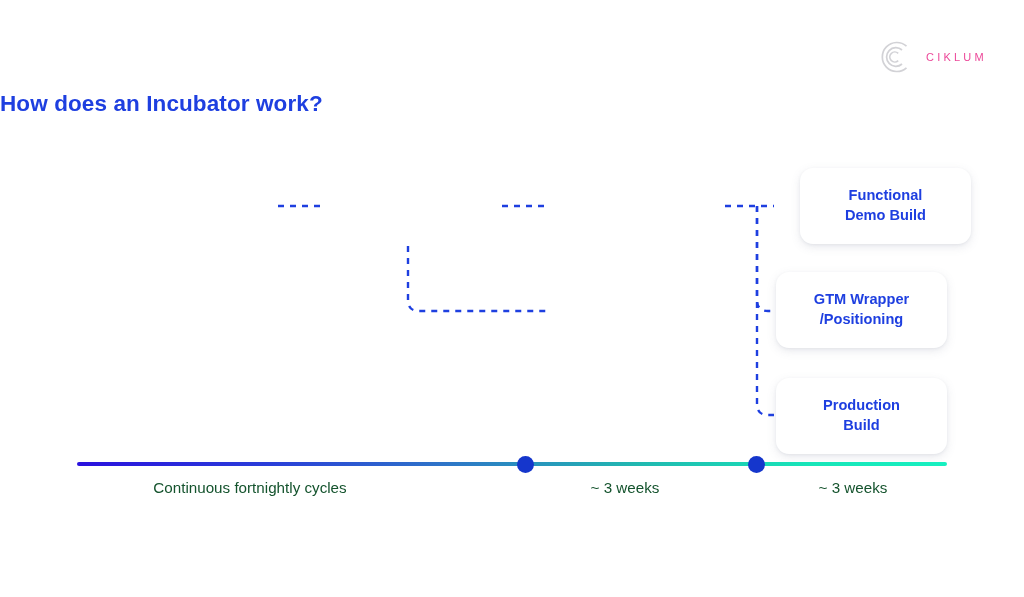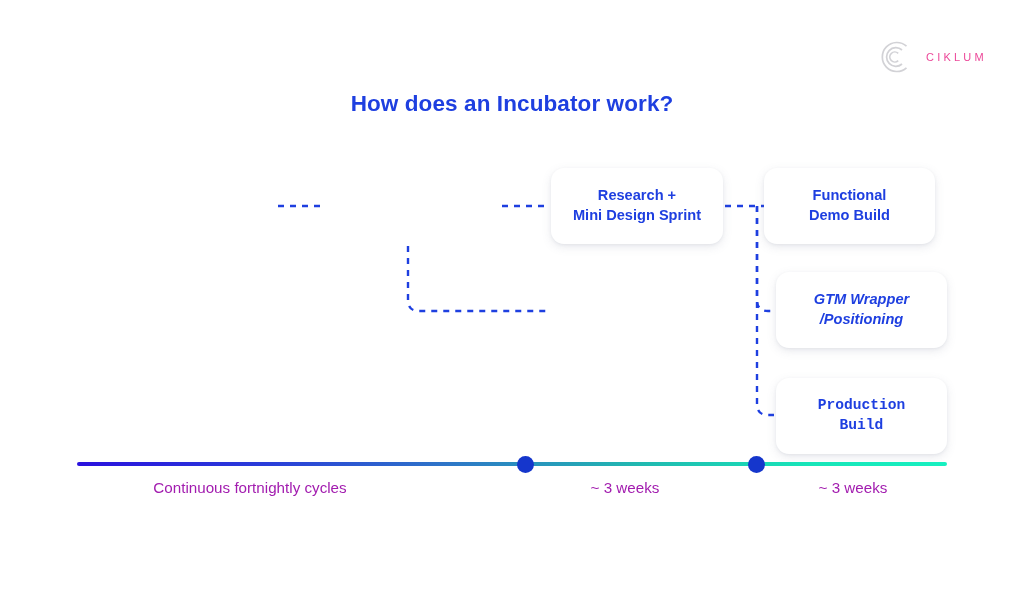--- a/index.html
+++ b/index.html
@@ -35,21 +35,20 @@
     color: #ec4899;
     font-weight: 400;
   }
 
   
   #title {
     position: absolute;
     left: 0;
     top: 91px;
     width: 1024px;
-    text-align: center;
     font-size: 22.5px;
     font-weight: 700;
     color: #1E3FE0;
     letter-spacing: 0.1px;
   }
 
   
   #connectors {
     position: absolute;
     left: 0; top: 0;
@@ -72,24 +71,24 @@
     font-size: 14.6px;
     line-height: 1.35;
     padding: 6px 10px;
     box-sizing: border-box;
     white-space: pre-line;
   }
 
   #card-ideation    { left: 80px;  top: 168px; width: 196px; height: 76px; }
   #card-triage      { left: 327px; top: 168px; width: 173px; height: 76px; }
   #card-research    { left: 551px; top: 168px; width: 172px; height: 76px; }
-  #card-functional  { left: 764px; top: 168px; width: 171px; height: 76px; }
+  #card-functional  { left: 800px; top: 168px; width: 171px; height: 76px; }
   #card-deprio      { left: 551px; top: 272px; width: 172px; height: 76px; }
-  #card-gtm         { left: 776px; top: 272px; width: 171px; height: 76px; font-style: italic; }
-  #card-production  { left: 776px; top: 378px; width: 171px; height: 76px; font-family: Liberation Mono, monospace; }
+  #card-gtm         { left: 776px; top: 272px; width: 171px; height: 76px; }
+  #card-production  { left: 776px; top: 378px; width: 171px; height: 76px; }
 
   
   #timeline-track {
     position: absolute;
     left: 77px;
     top: 462px;
     width: 870px;
     height: 4px;
     border-radius: 2px;
     background: linear-gradient(90deg, #2A11DE 0%, #2A3ED9 22%, #2E74C8 42%, #21B7B0 64%, #17E5B8 84%, #16F0C0 100%);
@@ -101,21 +100,21 @@
     border-radius: 50%;
     background: #1536CC;
     top: 456px;
   }
   #tl-dot-1 { left: 517px; }
   #tl-dot-2 { left: 748px; }
 
   .tl-label {
     position: absolute;
     top: 479px;
-    color: #a21caf;
+    color: #14532d;
     font-size: 15.2px;
     font-weight: 400;
     text-align: center;
     white-space: nowrap;
   }
   #tl-label-1 { left: 60px;  width: 380px; }
   #tl-label-2 { left: 505px; width: 240px; }
   #tl-label-3 { left: 733px; width: 240px; }
 </style>
 </head>
@@ -138,22 +137,20 @@
     <g stroke="#1E3FE0" stroke-width="2.4" fill="none" stroke-dasharray="6 6" stroke-linecap="butt">
       <line x1="278" y1="206" x2="325" y2="206"></line>
       <line x1="502" y1="206" x2="549" y2="206"></line>
       <line x1="725" y1="206" x2="774" y2="206"></line>
       <path d="M408 246 L408 300 Q408 311 419 311 L549 311"></path>
       <path d="M757 206 L757 300 Q757 311 768 311 L774 311"></path>
       <path d="M757 206 L757 404 Q757 415 768 415 L774 415"></path>
     </g>
   </svg>
 
-  <div class="card" id="card-research">Research +
-Mini Design Sprint</div>
   <div class="card" id="card-functional">Functional
 Demo Build</div>
   <div class="card" id="card-gtm">GTM Wrapper
 /Positioning</div>
   <div class="card" id="card-production">Production
 Build</div>
 
   <div id="timeline-track"></div>
   <div class="tl-dot" id="tl-dot-1"></div>
   <div class="tl-dot" id="tl-dot-2"></div>

